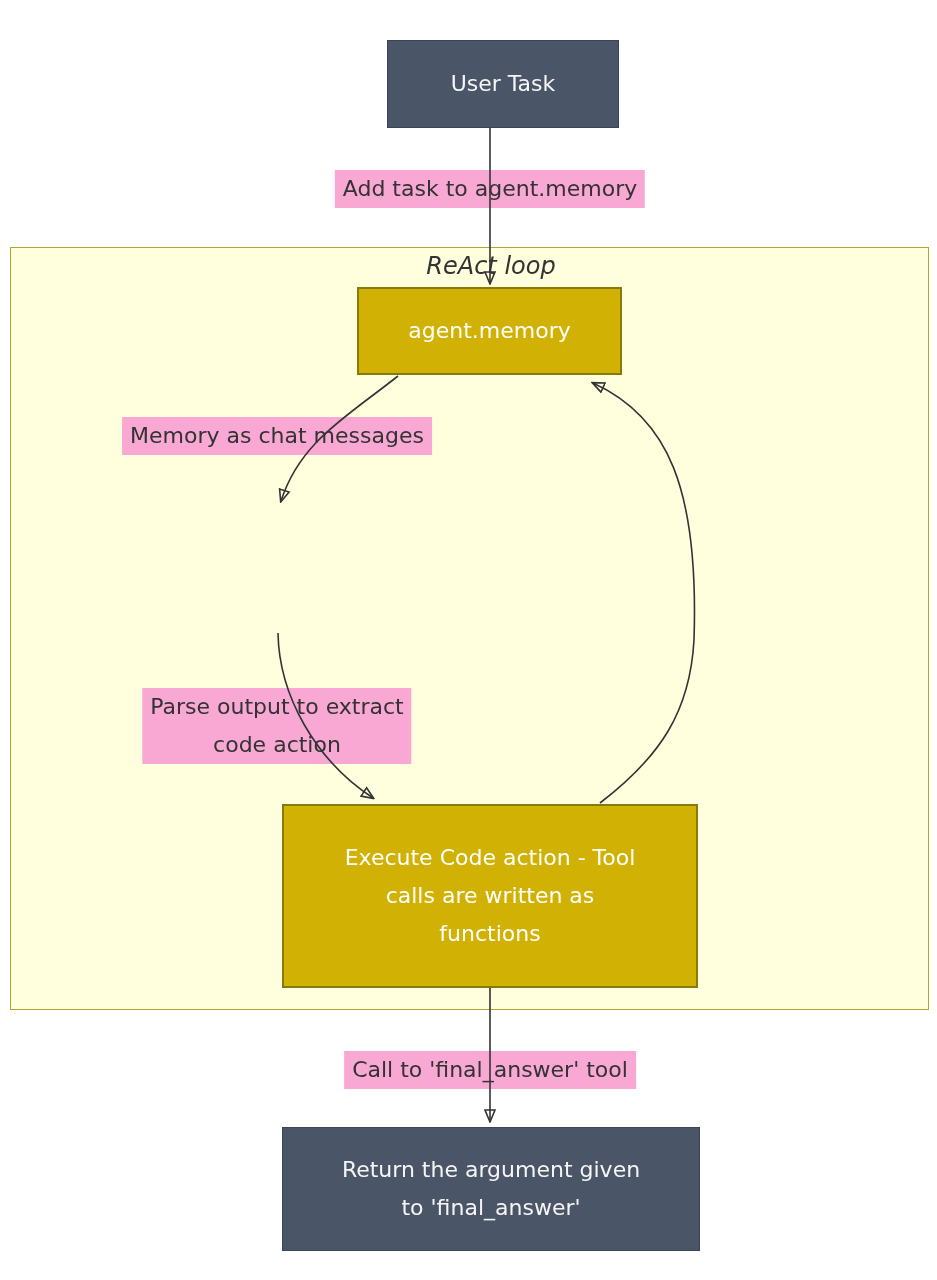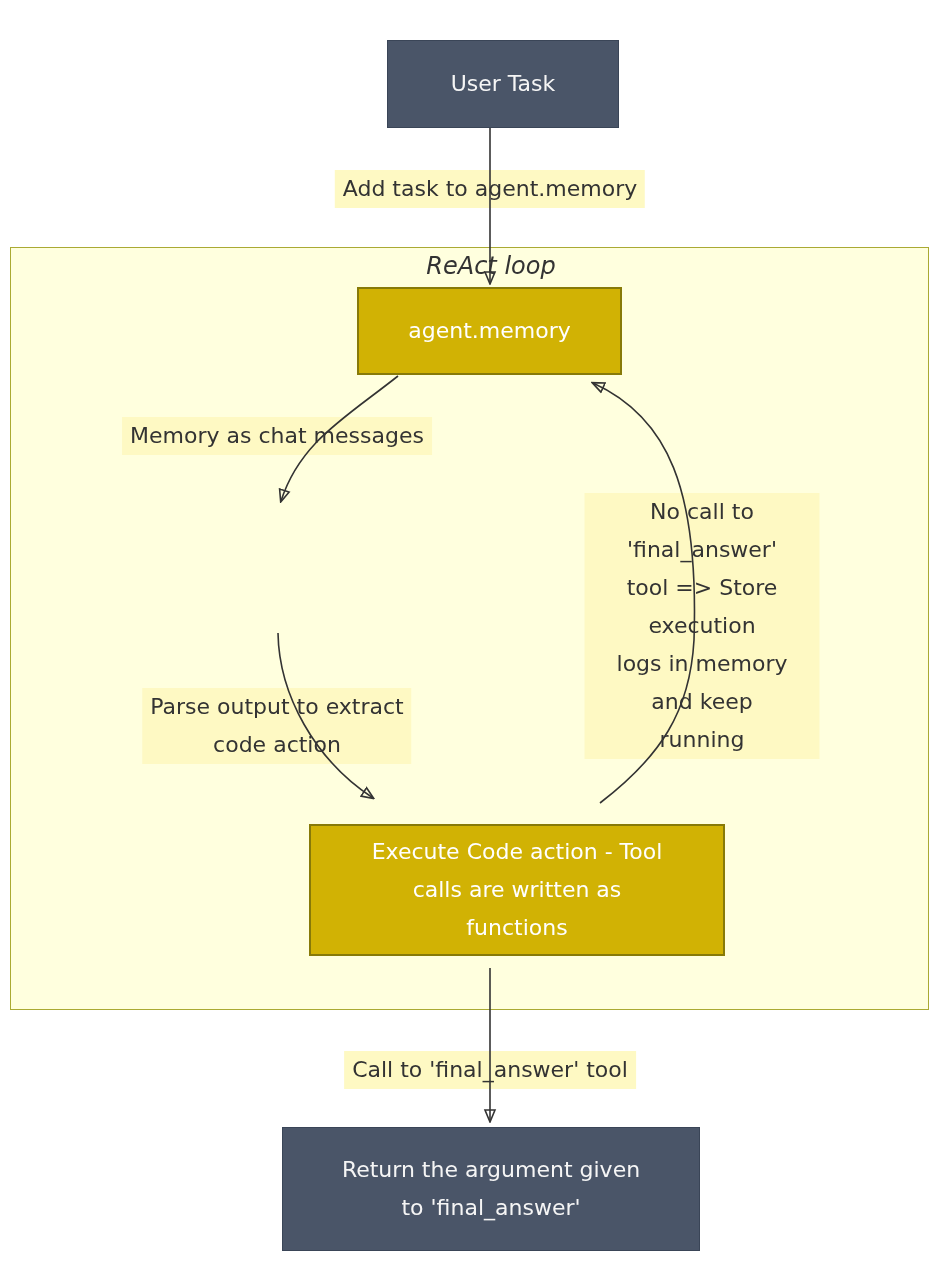--- a/index.html
+++ b/index.html
@@ -24,21 +24,21 @@
     transform:translateX(-50%);
     font-size:24px;line-height:30px;
     color:#333333;
     white-space:nowrap;
     z-index:2;
     font-style:italic;
   }
   .edge-label{
     position:absolute;
     transform:translateX(-50%);
-    background:#fef9c3;
+    background:#f9a8d4;
     color:#333333;
     font-size:22px;
     line-height:38px;
     padding:0 8px;
     text-align:center;
     white-space:pre-line;
     z-index:2;
   }
   .edges{
     position:absolute;left:0;top:0;width:937px;height:1280px;
@@ -61,42 +61,38 @@
     color:#f5f5f5;
   }
   .node.gold{
     background:#d1b204;
     border:2px solid #877a08;
     color:#ffffff;
   }
   .n-user{left:387px;top:40px;width:232px;height:88px;}
   .n-memory{left:357px;top:287px;width:265px;height:88px;}
   .n-generate{left:68px;top:507px;width:420px;height:126px;}
-  .n-execute{left:282px;top:824px;width:416px;height:132px;margin-left:27px;}
+  .n-execute{left:282px;top:804px;width:416px;height:184px;}
   .n-return{left:282px;top:1127px;width:418px;height:124px;}
   .l-addtask{left:490px;top:170px;}
   .l-memmsg{left:277px;top:417px;}
   .l-nocall{left:702px;top:493px;}
   .l-parse{left:277px;top:688px;}
   .l-callfinal{left:490px;top:1051px;}
 </style>
 </head>
 <body>
 
 <div class="canvas">
 
   <div class="cluster"></div>
   <div class="cluster-title">ReAct loop</div>
 
   <div class="edge-label l-addtask">Add task to agent.memory</div>
   <div class="edge-label l-memmsg">Memory as chat messages</div>
-  <div class="edge-label l-nocall">No call to 'final_answer'
-tool =&gt; Store execution
-logs in memory and keep
-running</div>
   <div class="edge-label l-parse">Parse output to extract
 code action</div>
   <div class="edge-label l-callfinal">Call to 'final_answer' tool</div>
 
   <svg class="edges" viewBox="0 0 937 1280" xmlns="http://www.w3.org/2000/svg">
     <defs>
       <marker id="arrow" viewBox="0 0 14 14" markerWidth="14" markerHeight="14" refX="12" refY="7" orient="auto" markerUnits="userSpaceOnUse">
         <path d="M1,2 L13,7 L1,12 Z" fill="#333333" stroke="none"></path>
       </marker>
     </defs>

